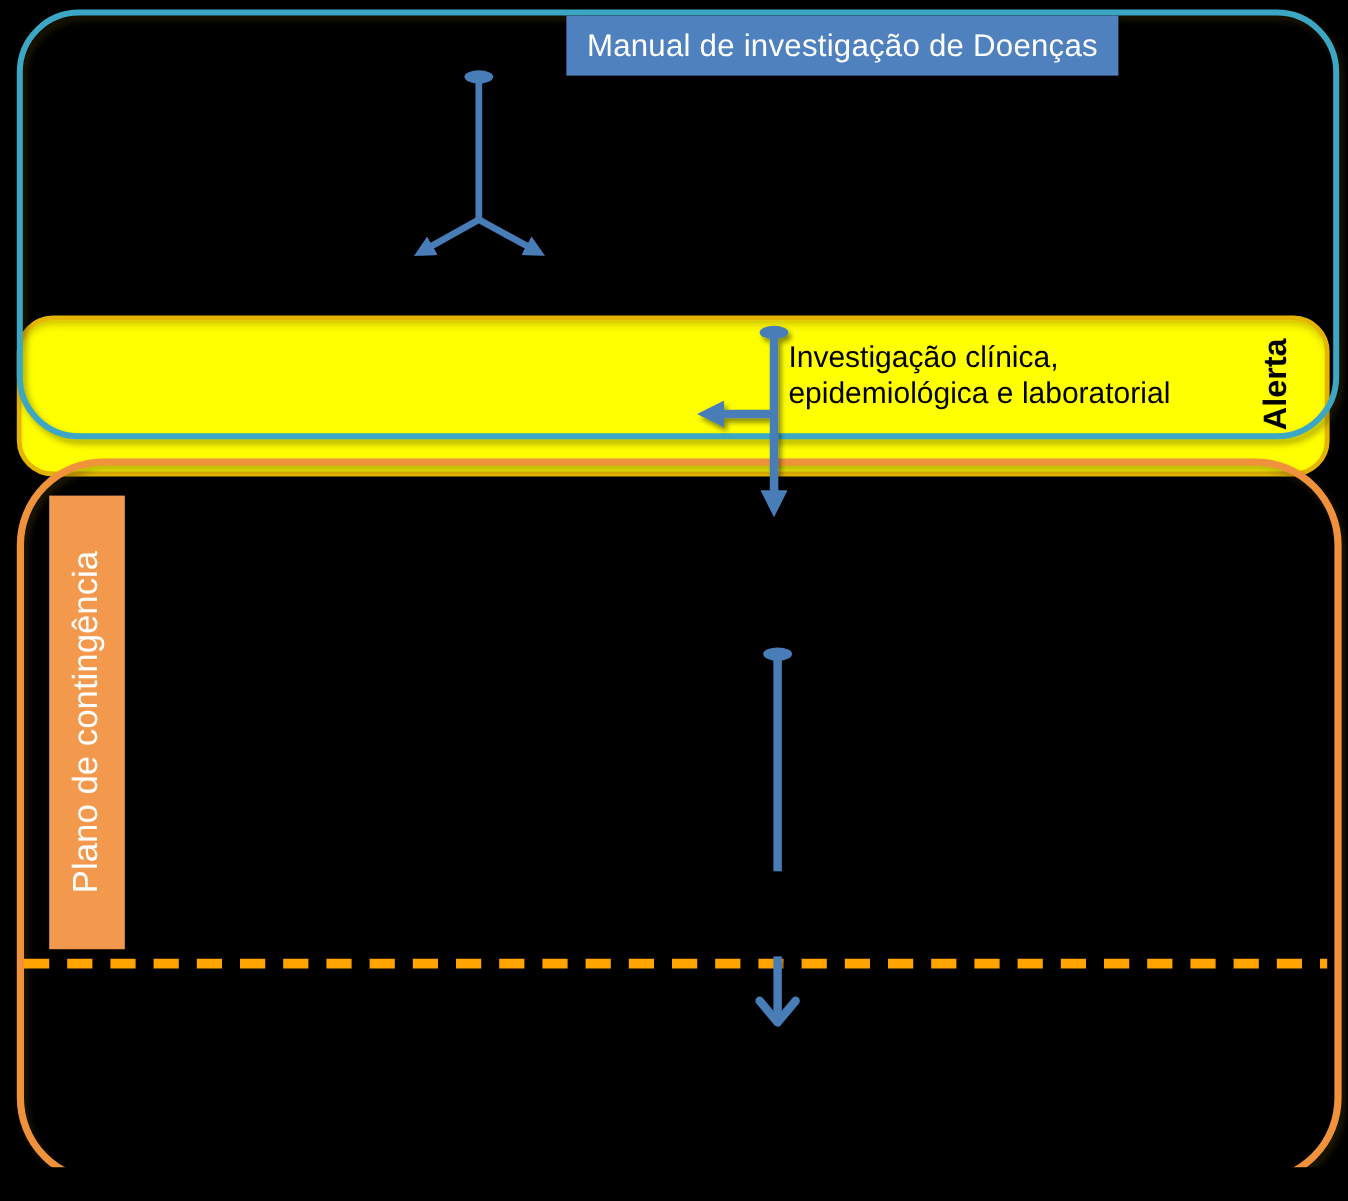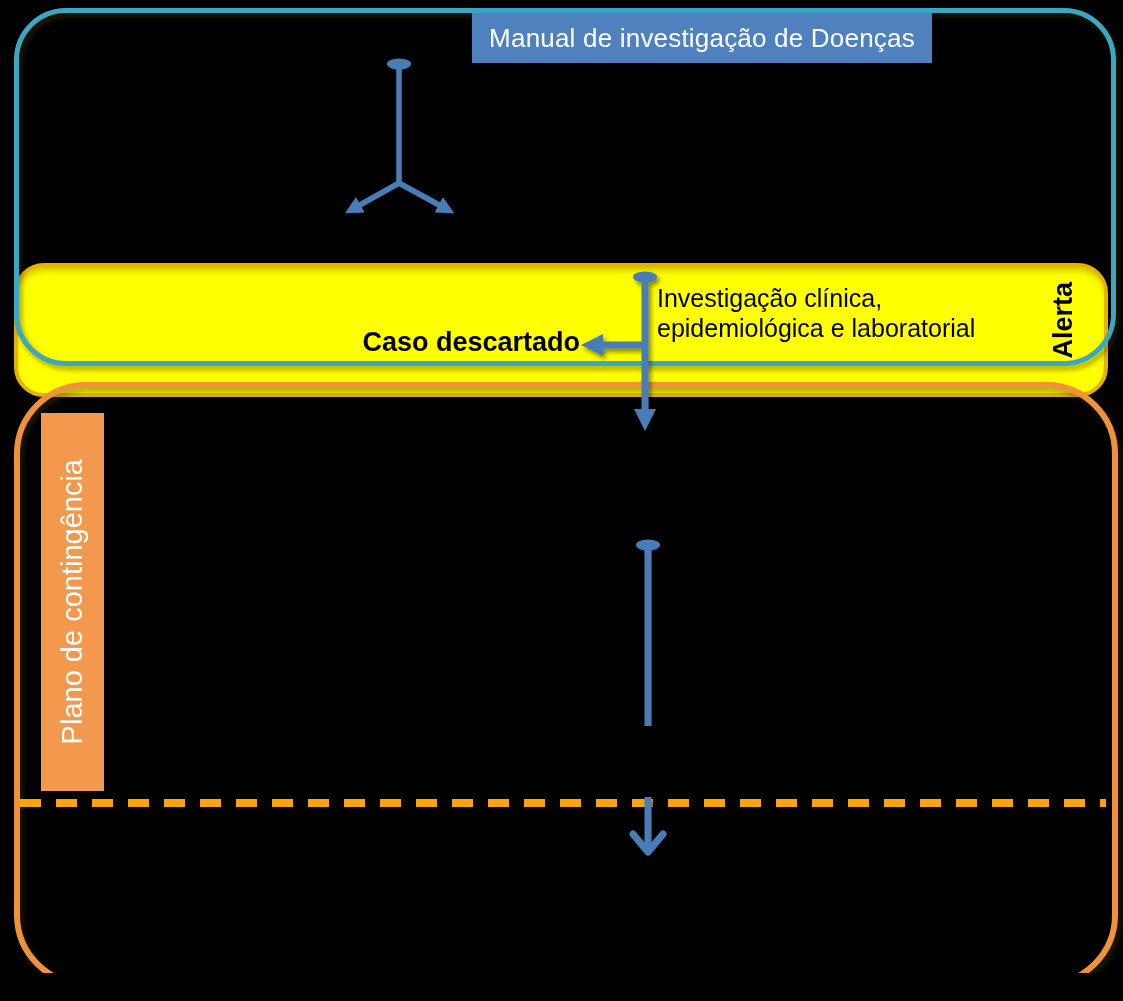--- a/index.html
+++ b/index.html
@@ -84,21 +84,20 @@
   </div>
 
   <div class="contingency-box">
     <span class="vert-text">Plano de contingência</span>
   </div>
 
   <div class="alerta-label">
     <span class="vert-text">Alerta</span>
   </div>
 
-  <div class="discarded-label">Caso descartado</div>
 
   <div class="investigation-label">Investigação clínica,
 epidemiológica e laboratorial</div>
 
   <svg class="overlay" width="1123" height="1001" viewBox="0 0 1123 1001">
     <defs>
       <marker id="tri" viewBox="0 0 10 10" refX="1.5" refY="5" markerWidth="3.2" markerHeight="3.2" orient="auto">
         <path d="M0,0 L10,5 L0,10 z" class="arrow-fill"></path>
       </marker>
       <filter id="sh" x="-30%" y="-30%" width="160%" height="160%">

